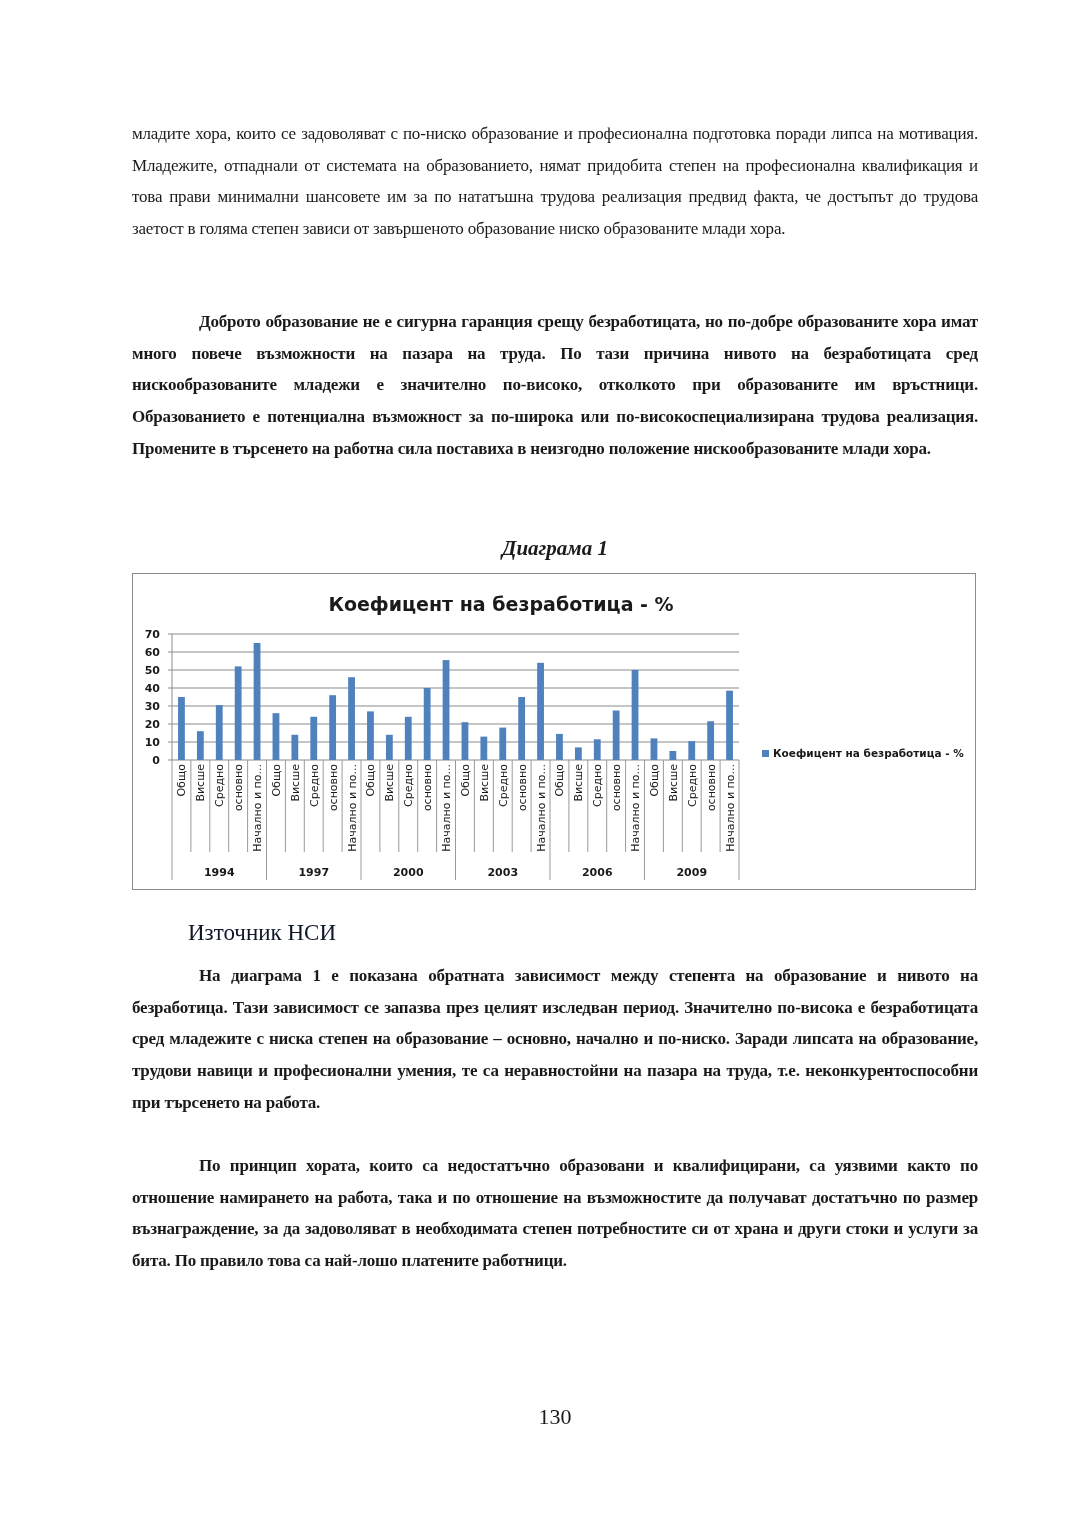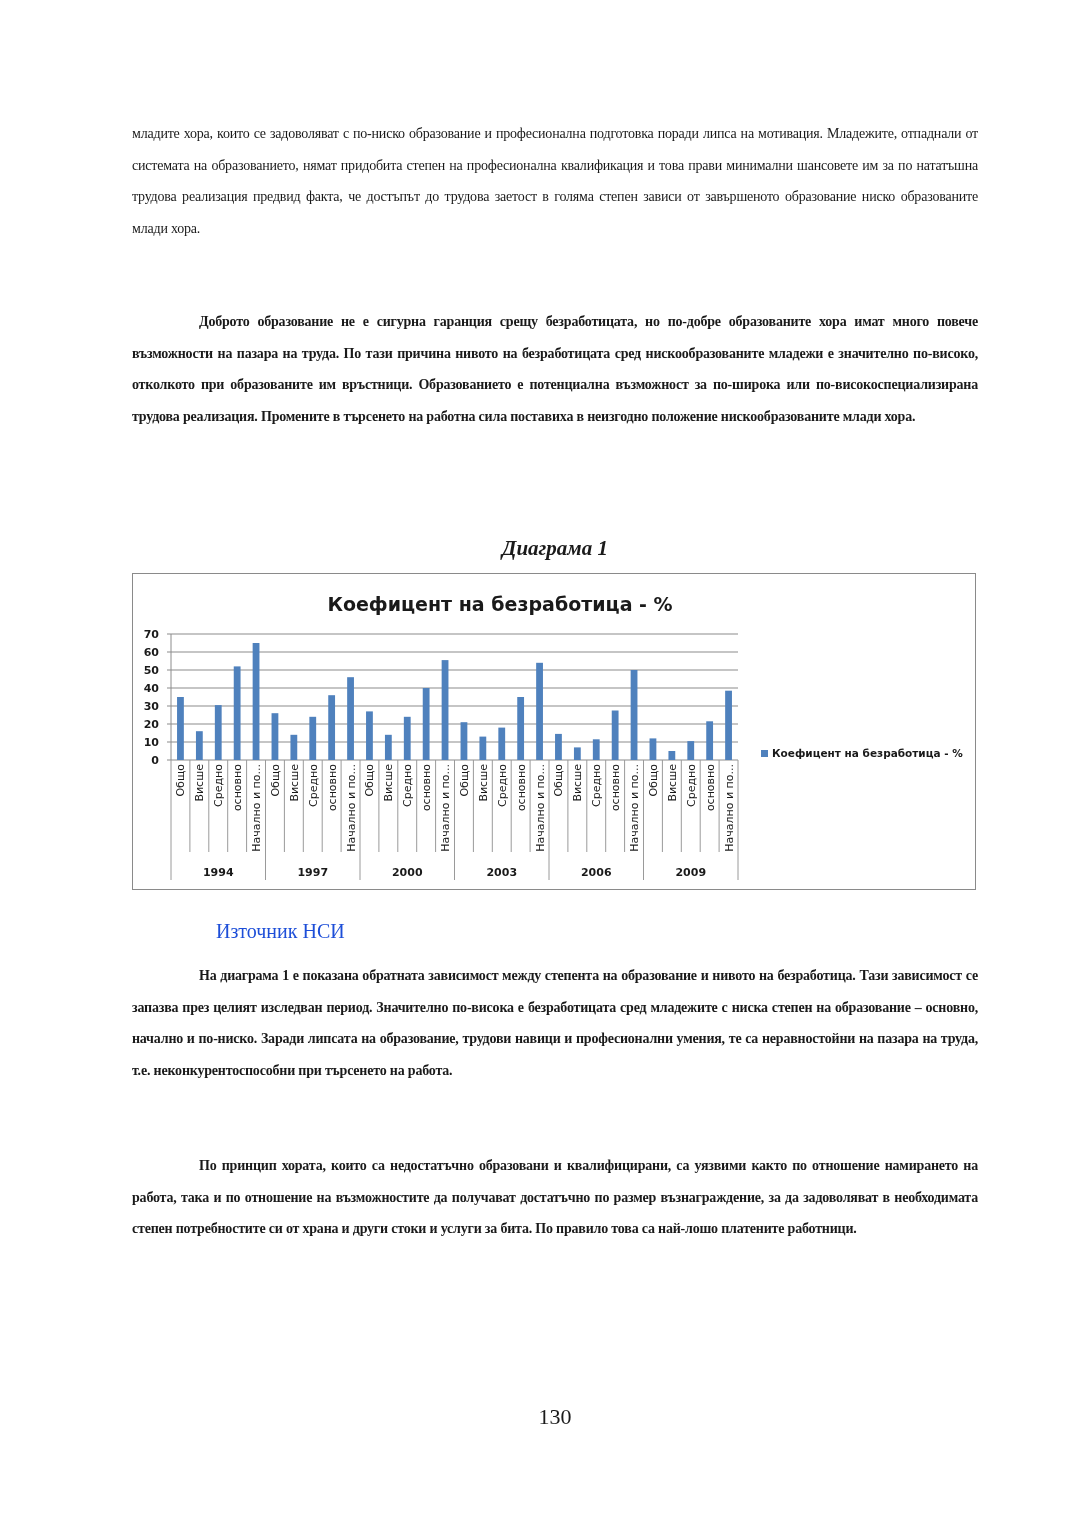--- a/index.html
+++ b/index.html
@@ -1,39 +1,39 @@
 <!DOCTYPE html>
 <html><head>
 <meta charset="utf-8">
 <style>
   html, body { margin:0; padding:0; background:#ffffff; }
   body { width:1080px; height:1534px; position:relative; overflow:hidden; }
   .page { position:absolute; left:0; top:0; width:1080px; height:1534px; }
   .para {
     position:absolute; left:132px; width:846px;
-    font-family: "Liberation Serif", serif; font-size:14px; line-height:31.7px;
+    font-family: "Liberation Serif", serif; font-size:17px; line-height:31.7px;
     color:#1a1a1a; text-align:justify; margin:0; letter-spacing:-0.2px;
   }
   .indent { text-indent:67px;font-weight:bold; }
   .caption {
     position:absolute; left:0; width:1110px; text-align:center;
     font-family:"Liberation Serif", serif; font-style:italic; font-weight:bold;
     font-size:21px; color:#1a1a1a;
   }
   .source {
-    position:absolute; left:216px;
-    font-family:"Liberation Serif", serif; font-size:20px; color:#1d4ed8;
+    position:absolute; left:188px;
+    font-family:"Liberation Serif", serif; font-size:23px; color:#0f172a;
   }
   .pagenum {
     position:absolute; left:0; width:1110px; text-align:center;
     font-family:"Liberation Serif", serif; font-size:22px; color:#1a1a1a;
   }
   .chart-frame {
     position:absolute; left:132px; top:573px; width:844px; height:317px;
-    border:1.5px solid #8a8a8a; box-sizing:border-box; background:#fff;
+    border:1.5px solid #8a8a8a; box-sizing:border-box; background:#fff;text-align:center;
   }
   svg text { font-family:"DejaVu Sans", sans-serif; }
 </style>
 </head>
 <body>
 
 <div class="page">
 
   <p class="para" style="top:118px;">младите хора, които се задоволяват с по-ниско образование и професионална подготовка поради липса на мотивация. Младежите, отпаднали от системата на образованието, нямат придобита степен на професионална квалификация и това прави  минимални шансовете им за по нататъшна трудова реализация предвид факта, че достъпът до трудова заетост в голяма степен зависи от завършеното образование ниско образованите млади хора.</p>
   <p class="para indent" style="top:306px;">Доброто образование не е сигурна гаранция срещу безработицата, но по-добре образованите хора имат много повече възможности на пазара на труда. По тази причина нивото на безработицата сред нискообразованите младежи е значително по-високо,  отколкото при образованите им връстници. Образованието е потенциална възможност за по-широка или по-високоспециализирана трудова реализация. Промените в търсенето на работна сила поставиха в неизгодно положение нискообразованите млади хора.</p>

